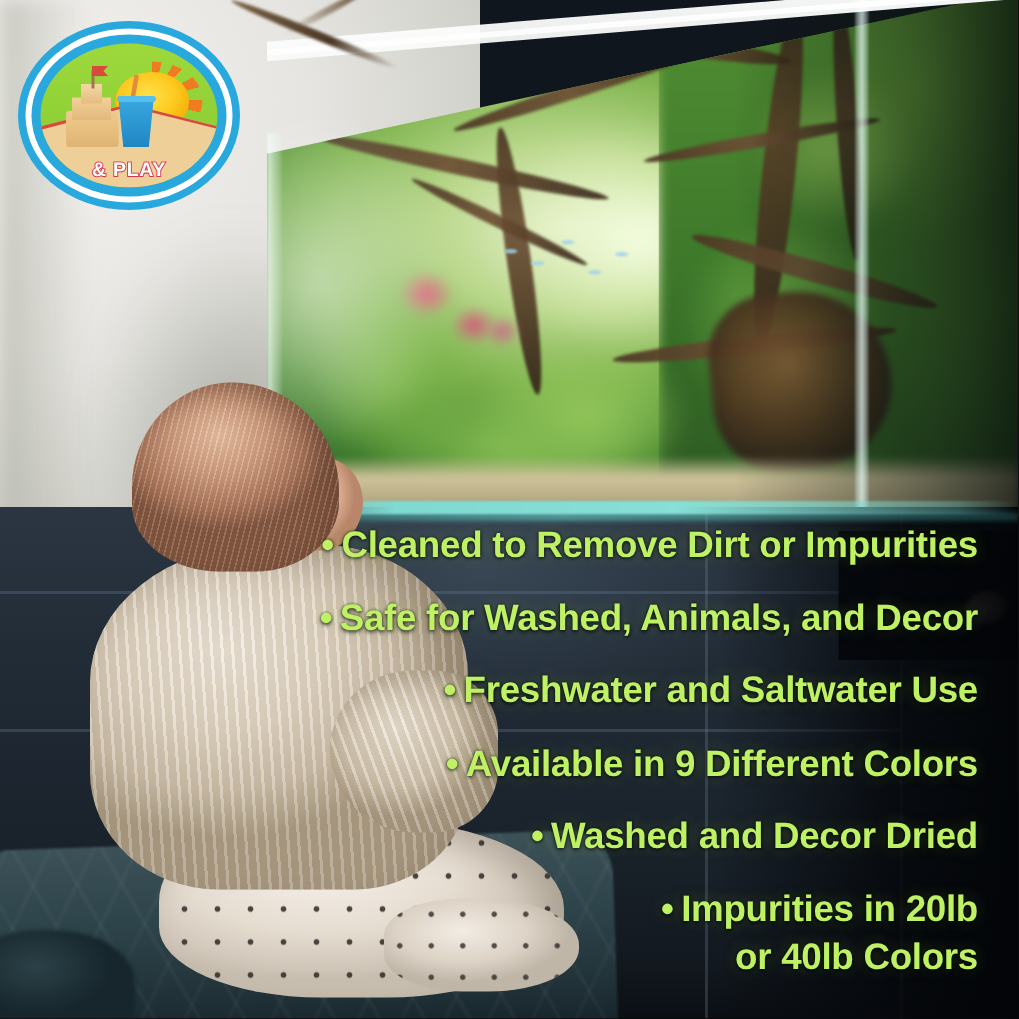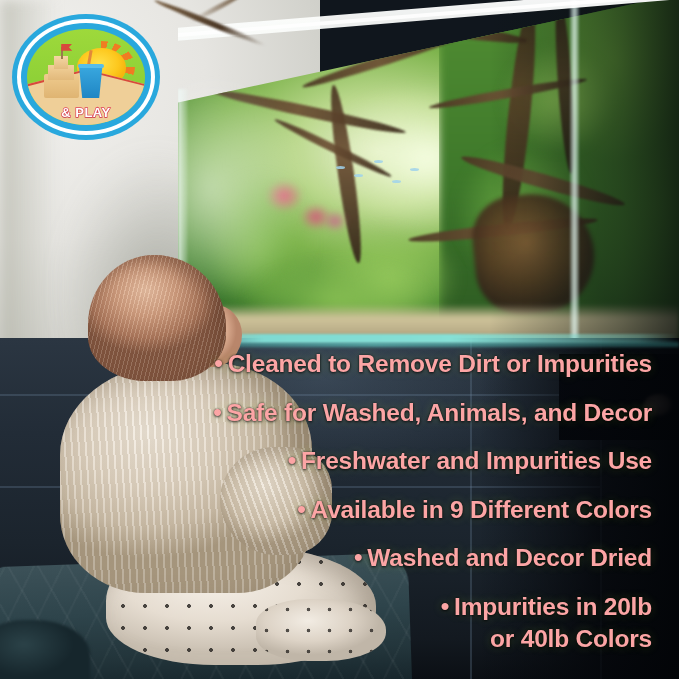--- a/index.html
+++ b/index.html
@@ -562,21 +562,21 @@
   
   .bullets {
     position: absolute;
     left: 200px;
     top: 352px;
     width: 452px;
     text-align: right;
   }
   .bullet {
     display: block;
-    color: #fca5a5;
+    color: #bef264;
     font-family: "Liberation Sans", sans-serif;
     font-weight: 700;
     font-size: 24.5px;
     line-height: 1.0;
     letter-spacing: -0.2px;
     white-space: nowrap;
     text-shadow:
       0 0 2px rgba(0,0,0,.55),
       0 1px 3px rgba(0,0,0,.7),
       0 0 10px rgba(150,200,60,.28);
@@ -709,20 +709,20 @@
       <div class="logo-bucket-rim"></div>
       <div class="logo-text-wrap">
         <span class="logo-text-sub">&amp; PLAY</span>
       </div>
     </div>
   </div>
 
   <div class="bullets">
     <span class="bullet"><span class="dot">•</span><span>Cleaned to Remove Dirt or Impurities</span></span>
     <span class="bullet"><span class="dot">•</span><span>Safe for Washed, Animals, and Decor</span></span>
-    <span class="bullet"><span class="dot">•</span><span>Freshwater and Impurities Use</span></span>
+    <span class="bullet"><span class="dot">•</span><span>Freshwater and Saltwater Use</span></span>
     <span class="bullet"><span class="dot">•</span><span>Available in 9 Different Colors</span></span>
     <span class="bullet"><span class="dot">•</span><span>Washed and Decor Dried</span></span>
     <span class="bullet"><span class="dot">•</span><span>Impurities in 20lb</span></span>
     <span class="bullet cont">or 40lb Colors</span>
   </div>
 
 </div>
 
 </body></html>

